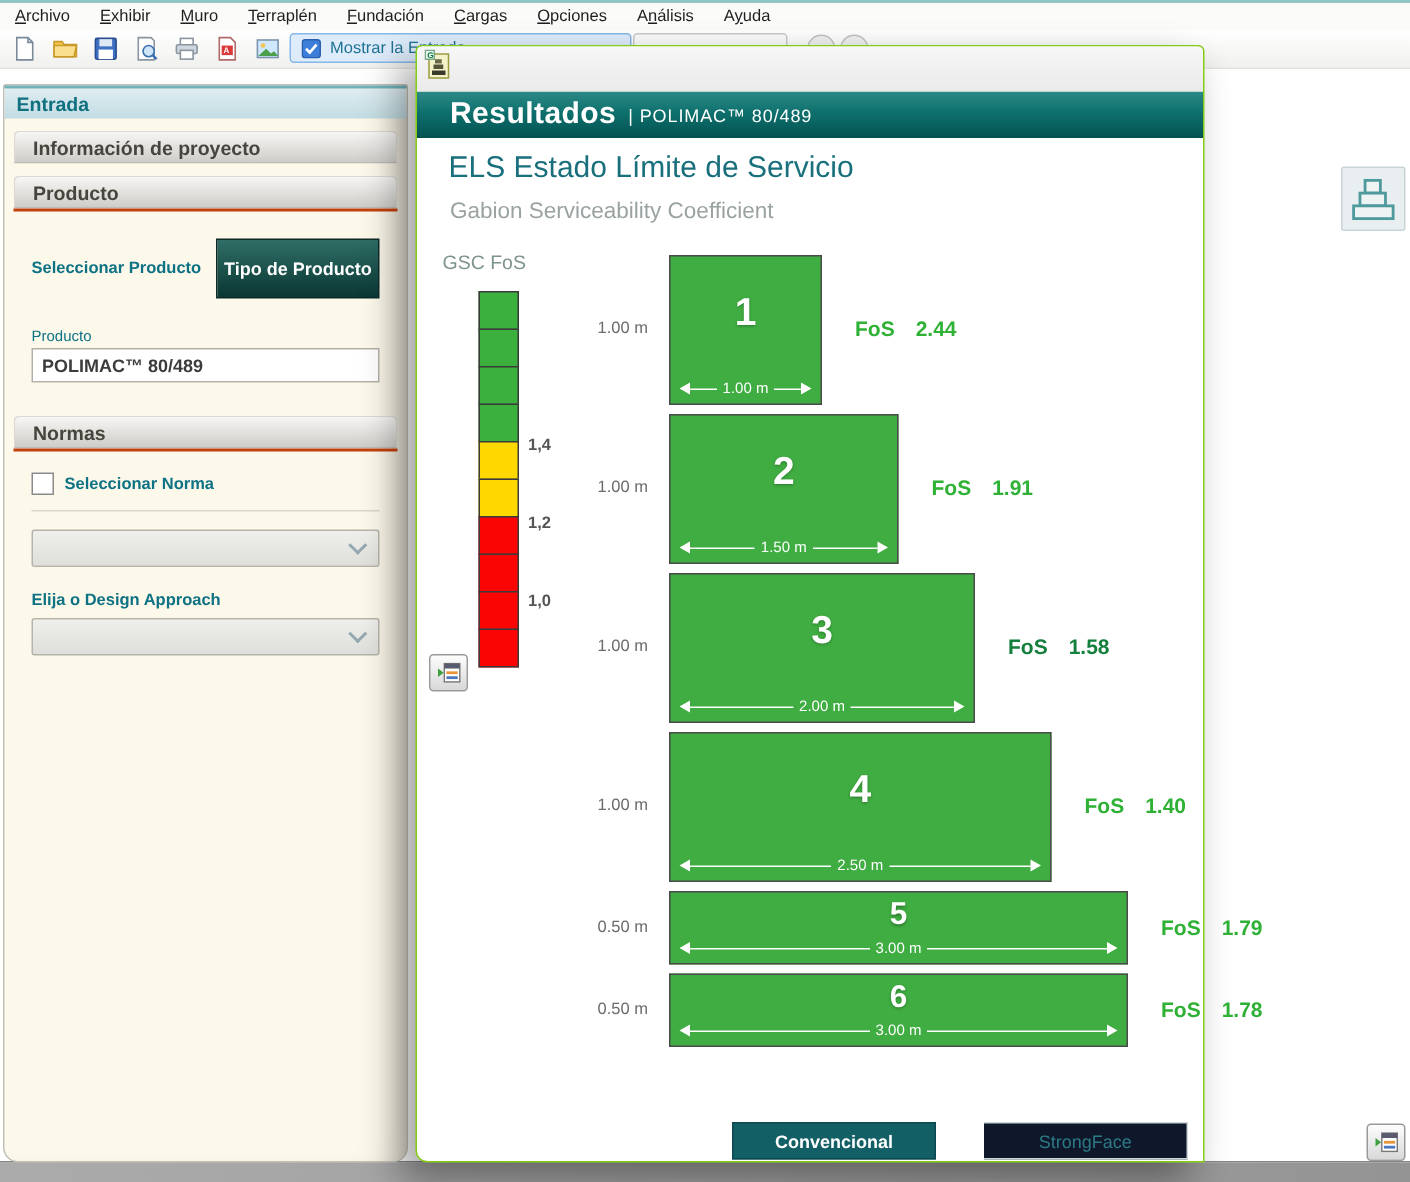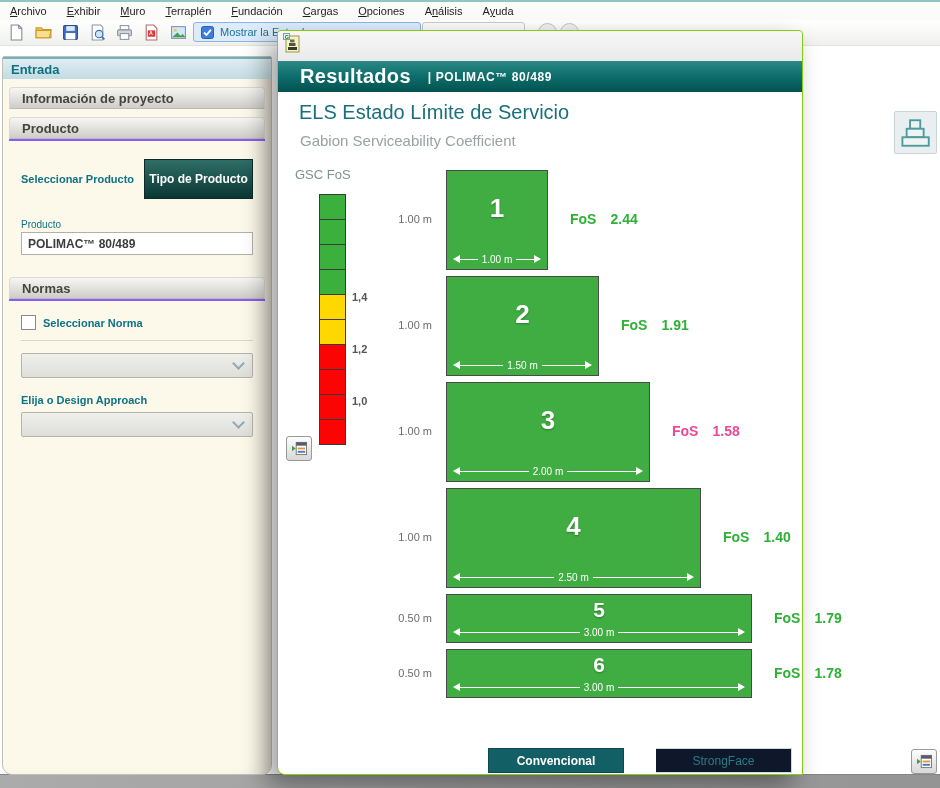--- a/index.html
+++ b/index.html
@@ -30,21 +30,21 @@
   .sidebar{position:absolute;left:2px;top:56px;width:270px;bottom:13px;
     background:#fcf8ea;border:1px solid #c2c0b6;border-radius:2px 2px 10px 10px;
     box-shadow:inset -16px 0 20px -14px rgba(0,0,0,.22);box-sizing:border-box;z-index:1;}
   .entrada-bar{height:22px;background:linear-gradient(#dfedf1,#c2dce3);
     border-top:2px solid #6fb3bd;color:#0f7080;font-size:13px;font-weight:bold;
     padding:3px 4px 0 8px;box-sizing:border-box;}
   .section{margin:8px 6px 0 6px;}
   .section-header{height:22px;background:linear-gradient(#f7f6f4,#cfcdc9);
     border:1px solid #dbd9d5;border-bottom:1px solid #bdbbb6;border-radius:4px 4px 0 0;
     color:#45453d;font-size:13px;font-weight:bold;padding:3px 0 0 12px;box-sizing:border-box;}
-  .section-body{border-top:2px solid #8b5cf6;padding:12px 12px 14px 12px;}
+  .section-body{border-top:2px solid #c2410c;padding:12px 12px 14px 12px;}
   .sp-row{display:flex;align-items:center;gap:10px;margin:6px 0 20px 0;}
   .small-teal{color:#0e7285;font-size:11px;font-weight:bold;white-space:nowrap;}
   .type-btn{flex:1;background:linear-gradient(#2f6e66,#0a3734);color:#fff;font-weight:bold;
     font-size:12px;text-align:center;padding:12px 0;border:1px solid #0c2a28;cursor:default;}
   .field-label{color:#0e7285;font-size:10px;margin-bottom:2px;}
   .text-input{width:100%;box-sizing:border-box;border:1px solid #b3b1a7;background:#fff;
     font-family:"Liberation Sans",sans-serif;font-weight:bold;font-size:12px;color:#3c3c3c;
     padding:3px 6px;height:23px;}
   .check-row{display:flex;align-items:center;gap:7px;margin:2px 0 10px 0;}
   .checkbox{width:13px;height:13px;background:#fff;border:1px solid #8a8a8a;}
@@ -57,21 +57,21 @@
   
   .dialog{position:absolute;left:277px;top:30px;width:526px;height:745px;background:#fff;
     border:1px solid #84cc16;border-radius:4px 4px 0 8px;
     box-shadow:-10px 12px 26px rgba(0,0,0,.38);z-index:10;box-sizing:border-box;}
   .dlg-titlebar{height:30px;background:linear-gradient(#f7f7f7,#eaeaea);
     border-radius:4px 4px 0 0;position:relative;}
   .win-icon{position:absolute;left:5px;top:2px;width:17px;height:20px;}
   .dlg-header{height:31px;background:linear-gradient(180deg,#2d8a86 0%,#0e706d 45%,#035250 100%);
     display:flex;align-items:center;padding-left:22px;color:#fff;}
   .hdr-title{font-size:20px;font-weight:bold;letter-spacing:.3px;}
-  .hdr-sub{font-size:12px;margin-left:17px;letter-spacing:.6px;font-weight:bold;}
+  .hdr-sub{font-size:12px;margin-left:8px;letter-spacing:.6px;}
   .dlg-title{position:absolute;left:21px;top:70px;font-size:20px;color:#19707c;}
   .dlg-subtitle{position:absolute;left:22px;top:101px;font-size:15px;color:#9aa2a2;}
   .wall-btn{position:absolute;left:616px;top:80px;width:41px;height:41px;
     background:#e9eff1;border:1px solid #c8d4d6;border-radius:2px;
     display:flex;align-items:center;justify-content:center;}
   .gsc-label{position:absolute;left:17px;top:136px;font-size:13px;color:#7e938c;}
   .scale{position:absolute;left:41px;top:164px;width:27px;}
   .scale-cell{width:27px;height:26px;border:1px solid #3a3a3a;box-sizing:border-box;margin-top:-1px;}
   .scale-tick{position:absolute;left:74px;font-size:11px;font-weight:bold;color:#555;}
   .toggle-btn{position:absolute;width:24px;height:23px;background:linear-gradient(#fdfdfd,#d8d8d8);
@@ -333,21 +333,21 @@
     <div class="block" style="left: 168px; top: 351px; width: 204px; height: 100px; background: rgb(63, 173, 65);">
       <div class="block-num" style="font-size: 26px;">3</div>
       <div class="dim">
         <span class="hl"></span>
         <span class="line"></span>
         <span class="txt">2.00 m</span>
         <span class="line"></span>
         <span class="hr"></span>
       </div>
     </div>
-    <div class="fos" style="left: 394px; top: 392px; color: #ec4899;"><span>FoS</span><span class="v">1.58</span></div>
+    <div class="fos" style="left: 394px; top: 392px; color: #15803d;"><span>FoS</span><span class="v">1.58</span></div>
     <div class="block-hlabel" style="top: 500px;">1.00 m</div>
     <div class="block" style="left: 168px; top: 457px; width: 255px; height: 100px; background: rgb(63, 173, 65);">
       <div class="block-num" style="font-size: 26px;">4</div>
       <div class="dim">
         <span class="hl"></span>
         <span class="line"></span>
         <span class="txt">2.50 m</span>
         <span class="line"></span>
         <span class="hr"></span>
       </div>

